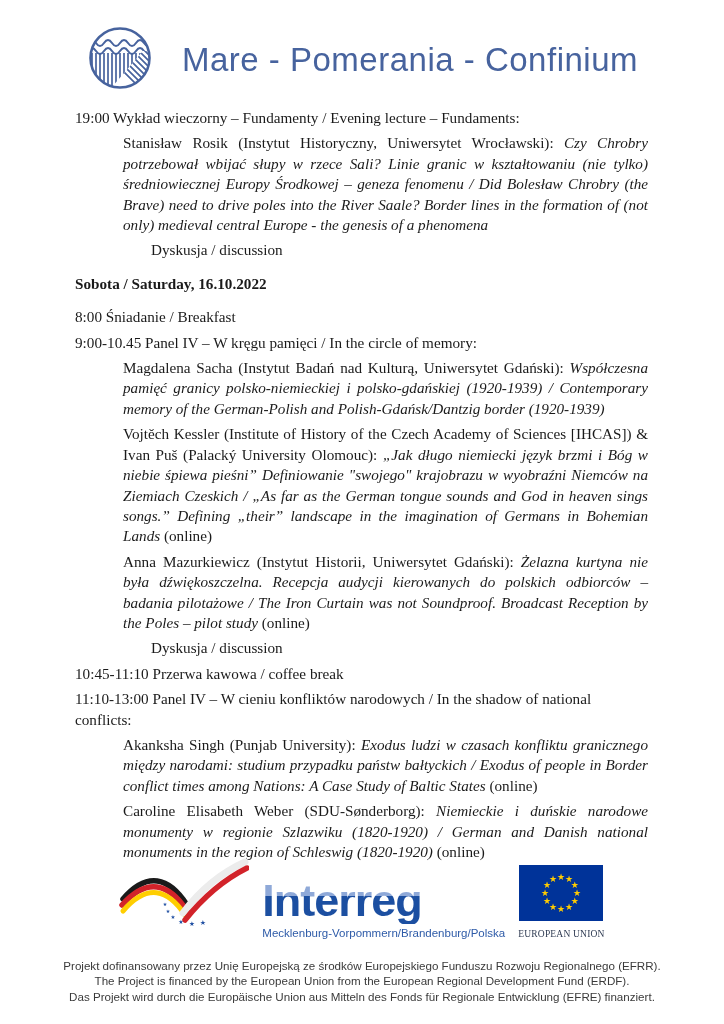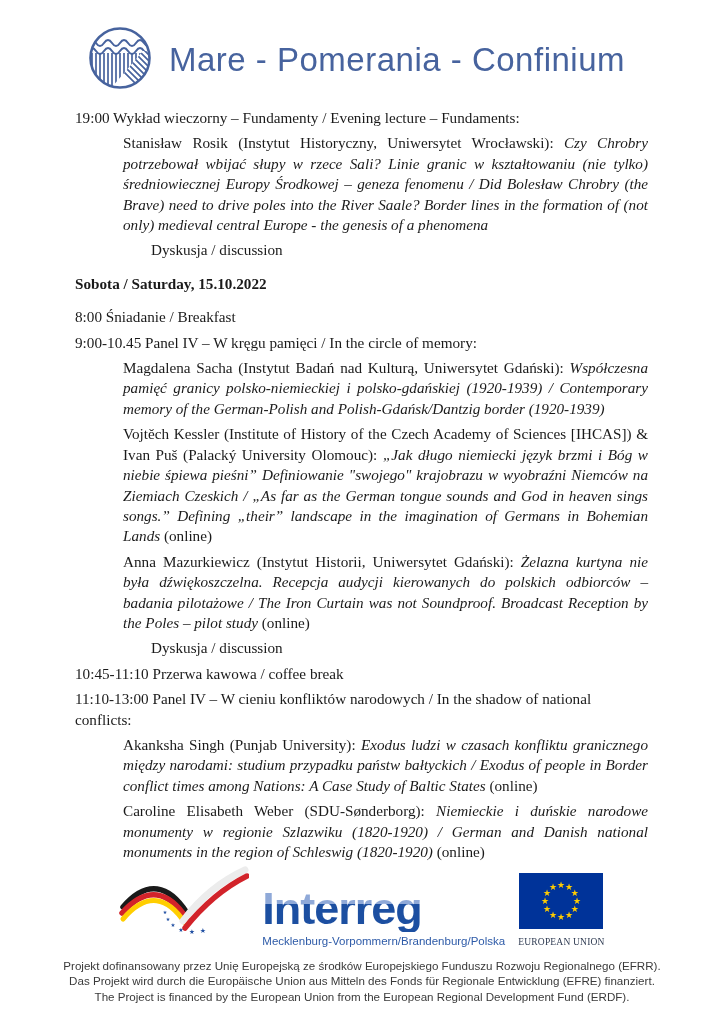--- a/index.html
+++ b/index.html
@@ -1,21 +1,21 @@
 <!DOCTYPE html>
 <html style="--brand_blue: #47639E; --interreg_blue: #1C4FA1; --interreg_light: #8FA9D8; --subtitle_blue: #2E5BA8; --eu_blue: #003399; --star_yellow: #FFCC00; --german_black: #1A1A1A; --flag_red: #D2232A; --flag_gold: #FFCE00; --polish_white: #ECECEC; --footer_text: #3A3A3A;"><head>
 <meta charset="utf-8">
 <style>
   html,body{margin:0;padding:0;background:#ffffff;}
   .page{
     width:724px;height:1024px;position:relative;overflow:hidden;background:#fff;
     font-family:"Liberation Serif",serif;color:#1a1a1a;
   }
   
-  .header{display:flex;align-items:center;gap:15px;margin:24px 0 12px 86px;}
+  .header{display:flex;align-items:center;gap:28px;margin:24px 0 12px 86px;}
   .brand-title{
     font-family:"Liberation Sans",sans-serif;font-size:33px;font-weight:400;
     color:var(--brand_blue);letter-spacing:0.5px;white-space:nowrap;
   }
   
   .schedule{padding:0 76px 0 75px;font-size:15.2px;line-height:20.4px;}
   .item{margin:0 0 5px 0;font-family:Liberation Serif, serif;}
   .day{font-weight:bold;margin:13px 0 13px 0;}
   .para{margin-left:48px;text-align:justify;}
   .sub{margin-left:76px;}
@@ -35,21 +35,21 @@
       -webkit-background-clip:text;background-clip:text;color:transparent;
     }
   }
   .interreg-sub{
     font-family:Liberation Sans, sans-serif;font-size:11.5px;color:var(--subtitle_blue);
     margin-top:3px;white-space:nowrap;
   }
   .eu-col{display:flex;flex-direction:column;align-items:center;gap:4px;}
   .eu-label{font-family:Liberation Serif, serif;font-size:9.5px;color:#2f3b52;letter-spacing:0.2px;}
   .footer-text{
-    margin-top:11px;font-family:"Liberation Sans",sans-serif;font-size:11.6px;
+    margin-top:19px;font-family:"Liberation Sans",sans-serif;font-size:11.6px;
     line-height:15.4px;color:var(--footer_text);
   }
 </style>
 </head>
 <body>
 
 <div class="page">
 
   <div class="header">
     <span>
@@ -74,21 +74,21 @@
         <circle cx="34" cy="34" r="29.5" fill="none" stroke="#47639E" stroke-width="2.6"></circle>
       </svg>
     </span>
     <span class="brand-title">Mare - Pomerania - Confinium</span>
   </div>
 
   <div class="schedule">
       <p class="item line"><span>19:00 Wykład wieczorny – Fundamenty / Evening lecture – Fundaments:</span></p>
       <p class="item para"><span>Stanisław Rosik (Instytut Historyczny, Uniwersytet Wrocławski): </span><em>Czy Chrobry potrzebował wbijać słupy w rzece Sali? Linie granic w kształtowaniu (nie tylko) średniowiecznej Europy Środkowej – geneza fenomenu / Did Bolesław Chrobry (the Brave) need to drive poles into the River Saale? Border lines in the formation of (not only) medieval central Europe - the genesis of a phenomena</em></p>
       <p class="item sub"><span>Dyskusja / discussion</span></p>
-      <p class="item line day"><span>Sobota / Saturday, 15.10.2022</span></p>
+      <p class="item line day"><span>Sobota / Saturday, 16.10.2022</span></p>
       <p class="item line"><span>8:00 Śniadanie / Breakfast</span></p>
       <p class="item line"><span>9:00-10.45 Panel IV – W kręgu pamięci / In the circle of memory:</span></p>
       <p class="item para"><span>Magdalena Sacha (Instytut Badań nad Kulturą, Uniwersytet Gdański): </span><em>Współczesna pamięć granicy polsko-niemieckiej i polsko-gdańskiej (1920-1939) / Contemporary memory of the German-Polish and Polish-Gdańsk/Dantzig border (1920-1939)</em></p>
       <p class="item para"><span>Vojtěch Kessler (Institute of History of the Czech Academy of Sciences [IHCAS]) &amp; Ivan Puš (Palacký University Olomouc): </span><em>„Jak długo niemiecki język brzmi i Bóg w niebie śpiewa pieśni” Definiowanie "swojego" krajobrazu w wyobraźni Niemców na Ziemiach Czeskich / „As far as the German tongue sounds and God in heaven sings songs.” Defining „their” landscape in the imagination of Germans in Bohemian Lands</em><span> (online)</span></p>
       <p class="item para"><span>Anna Mazurkiewicz (Instytut Historii, Uniwersytet Gdański): </span><em>Żelazna kurtyna nie była dźwiękoszczelna. Recepcja audycji kierowanych do polskich odbiorców – badania pilotażowe / The Iron Curtain was not Soundproof. Broadcast Reception by the Poles – pilot study</em><span> (online)</span></p>
       <p class="item sub"><span>Dyskusja / discussion</span></p>
       <p class="item line"><span>10:45-11:10 Przerwa kawowa / coffee break</span></p>
       <p class="item line"><span>11:10-13:00 Panel IV – W cieniu konfliktów narodowych / In the shadow of national conflicts:</span></p>
       <p class="item para"><span>Akanksha Singh (Punjab University): </span><em>Exodus ludzi w czasach konfliktu granicznego między narodami: studium przypadku państw bałtyckich / Exodus of people in Border conflict times among Nations: A Case Study of Baltic States</em><span> (online)</span></p>
       <p class="item para"><span>Caroline Elisabeth Weber (SDU-Sønderborg): </span><em>Niemieckie i duńskie narodowe monumenty w regionie Szlazwiku (1820-1920) / German and Danish national monuments in the region of Schleswig (1820-1920)</em><span> (online)</span></p>
@@ -131,18 +131,18 @@
             <text x="26" y="31.2" font-size="9" fill="#FFCC00" text-anchor="middle">★</text>
             <text x="28.1" y="23.2" font-size="9" fill="#FFCC00" text-anchor="middle">★</text>
             <text x="34" y="17.3" font-size="9" fill="#FFCC00" text-anchor="middle">★</text>
           </svg>
         </span>
         <span class="eu-label">EUROPEAN UNION</span>
       </div>
     </div>
     <div class="footer-text">
       <div>Projekt dofinansowany przez Unię Europejską ze środków Europejskiego Funduszu Rozwoju Regionalnego (EFRR).</div>
+      <div>The Project is financed by the European Union from the European Regional Development Fund (ERDF).</div>
       <div>Das Projekt wird durch die Europäische Union aus Mitteln des Fonds für Regionale Entwicklung (EFRE) finanziert.</div>
-      <div>The Project is financed by the European Union from the European Regional Development Fund (ERDF).</div>
     </div>
   </div>
 
 </div>
 
 </body></html>

